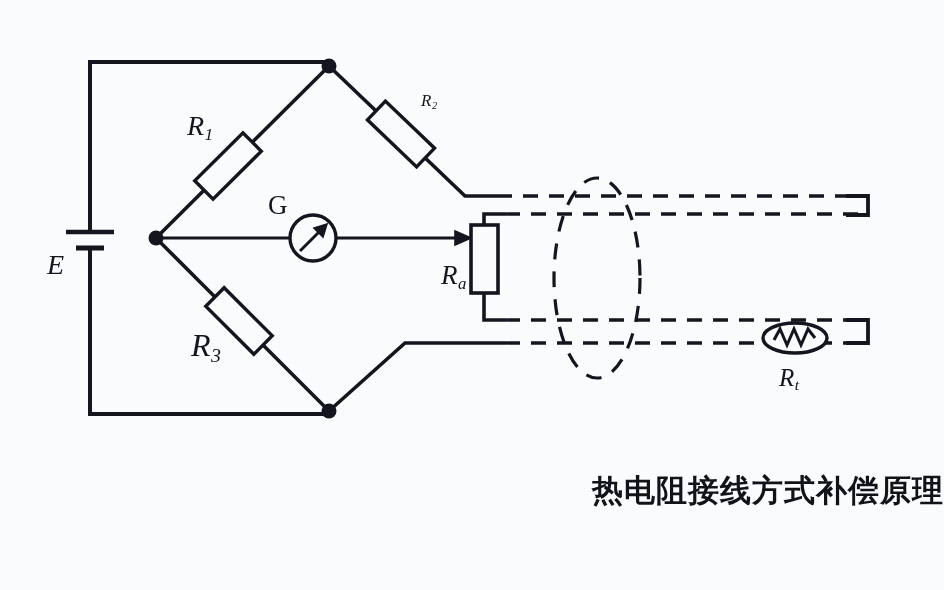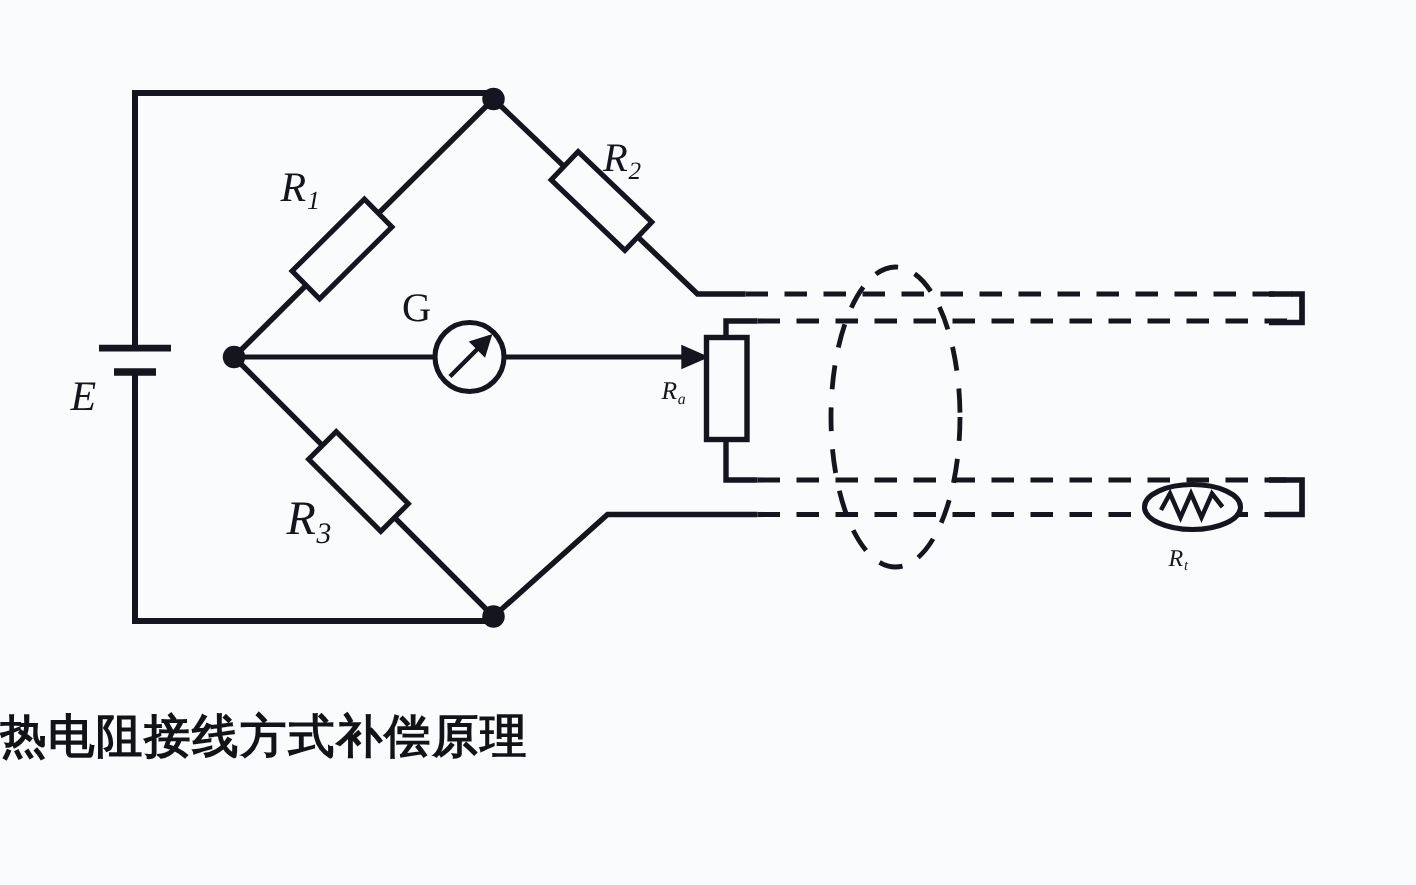--- a/index.html
+++ b/index.html
@@ -40,21 +40,21 @@
     padding-left: 0.5px;
   }
   .lbl-upright {
     font-style: normal;
   }
   #caption {
     position: absolute;
     left: 0;
     top: 470px;
     width: 944px;
-    text-align: left;
+    text-align: right;
     font-family: "DejaVu Sans", "Liberation Sans", sans-serif;
     font-weight: bold;
     font-size: 31px;
     letter-spacing: 1px;
     color: #121219;
     user-select: none;
   }
 </style>
 </head>
 <body>
@@ -145,33 +145,33 @@
   </svg>
 
   <div class="lbl" style="left:47px; top:251px; font-size:28px;">
     <span>E</span>
   </div>
 
   <div class="lbl" style="left:187px; top:112px; font-size:28px;">
     <span>R</span><span class="sub">1</span>
   </div>
 
-  <div class="lbl" style="left:402px; top:92px; font-size:27px;">
+  <div class="lbl" style="left:421px; top:92px; font-size:17px;">
     <span>R</span><span class="sub">2</span>
   </div>
 
   <div class="lbl" style="left:191px; top:329px; font-size:32px;">
     <span>R</span><span class="sub">3</span>
   </div>
 
-  <div class="lbl" style="left:441px; top:252px; font-size:17px;">
+  <div class="lbl" style="left:441px; top:262px; font-size:27px;">
     <span>R</span><span class="sub">a</span>
   </div>
 
-  <div class="lbl" style="left:779px; top:365px; font-size:16px;">
+  <div class="lbl" style="left:779px; top:365px; font-size:25px;">
     <span>R</span><span class="sub">t</span>
   </div>
 
   <div class="lbl lbl-upright" style="left:268px; top:192px; font-size:27px;">
     <span>G</span>
   </div>
 
   <div id="caption">热电阻接线方式补偿原理</div>
 
 </div>

